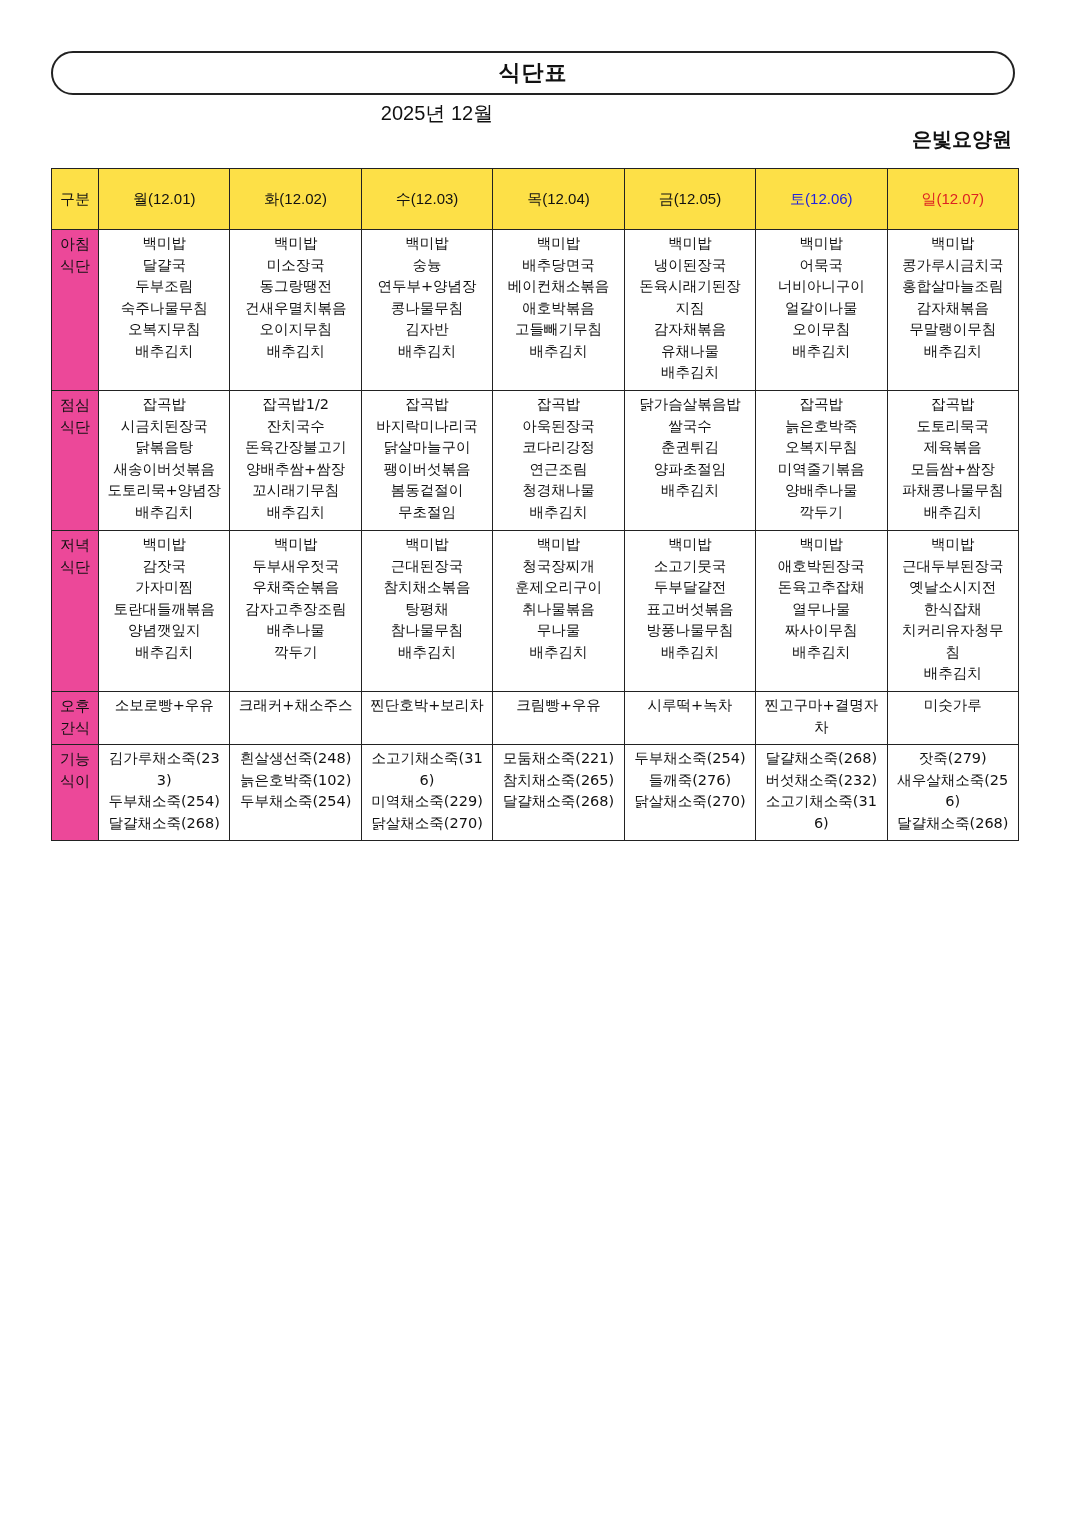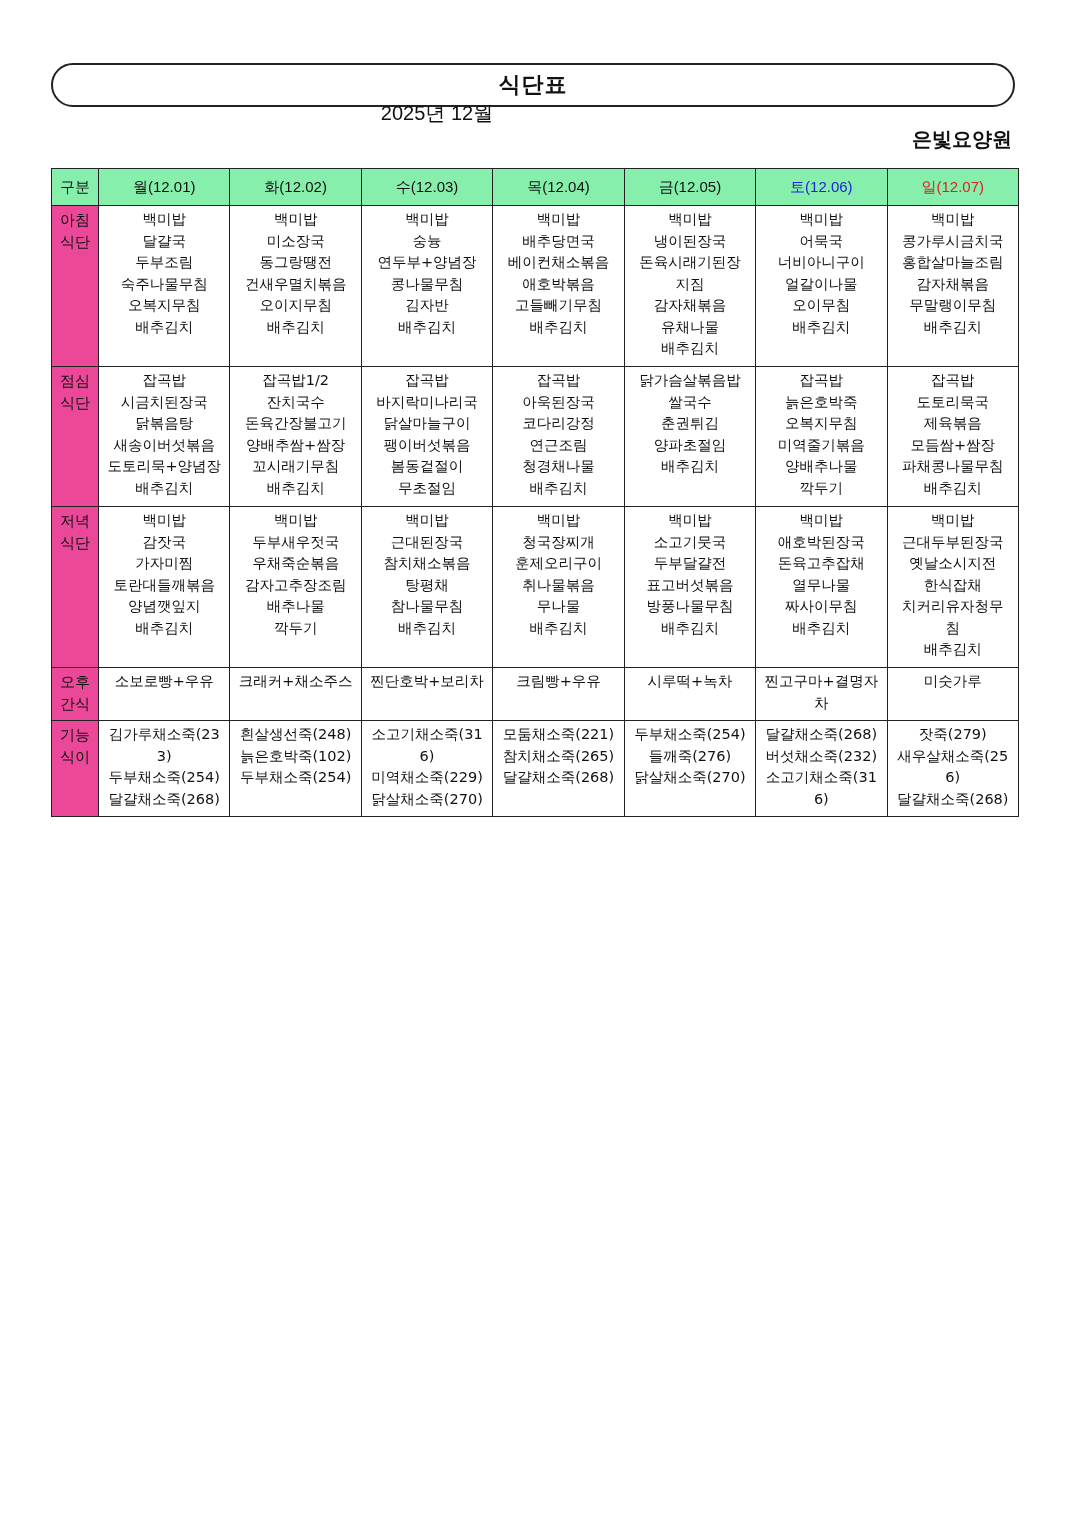--- a/index.html
+++ b/index.html
@@ -1,34 +1,34 @@
 <!DOCTYPE html>
 <html><head>
 <meta charset="utf-8">
 <style>
   html, body { margin:0; padding:0; background:#ffffff; }
   body { width:1070px; height:1513px; position:relative; font-family:"DejaVu Sans", sans-serif; color:#111; }
   .title-box {
     position:absolute; left:51px; top:51px; width:964px; height:44px;
     border:2px solid #222; border-radius:24px; box-sizing:border-box;
-    display:flex; align-items:center; justify-content:center;margin-top:12px;
+    display:flex; align-items:center; justify-content:center;
   }
   .title-box span { font-size:22px; font-weight:bold; letter-spacing:1px; }
   .subtitle { position:absolute; left:0; width:874px; top:100px; text-align:center; font-size:20px; font-family:"Liberation Sans", sans-serif; }
   .org { position:absolute; right:58px; top:126px; font-size:20px; font-weight:bold; }
   table.menu {
     position:absolute; left:51px; top:168px; width:968px;
     border-collapse:collapse; table-layout:fixed;
     font-size:14.5px; line-height:21.5px;
   }
   table.menu td, table.menu th {
     border:1.5px solid #222; text-align:center; vertical-align:top;
     padding:3px 1px 2px 1px; font-weight:normal; word-break:break-all;
   }
-  table.menu th { background:#86efac; height:24px; vertical-align:middle; padding:6px 1px; font-family:"Liberation Sans", sans-serif; font-size:15px; }
+  table.menu th { background:#fde047; height:24px; vertical-align:middle; padding:18px 1px; font-family:"Liberation Sans", sans-serif; font-size:15px; }
   td.rowhead { background:#ec4899; vertical-align:middle; font-size:15px; line-height:22px; }
   .line { display:block; }
   .sat { color:#2222dd; }
   .sun { color:#dd2222;margin-top:22px; }
 </style>
 </head>
 <body>
 
 <div class="title-box">
   <span>식단표</span>

